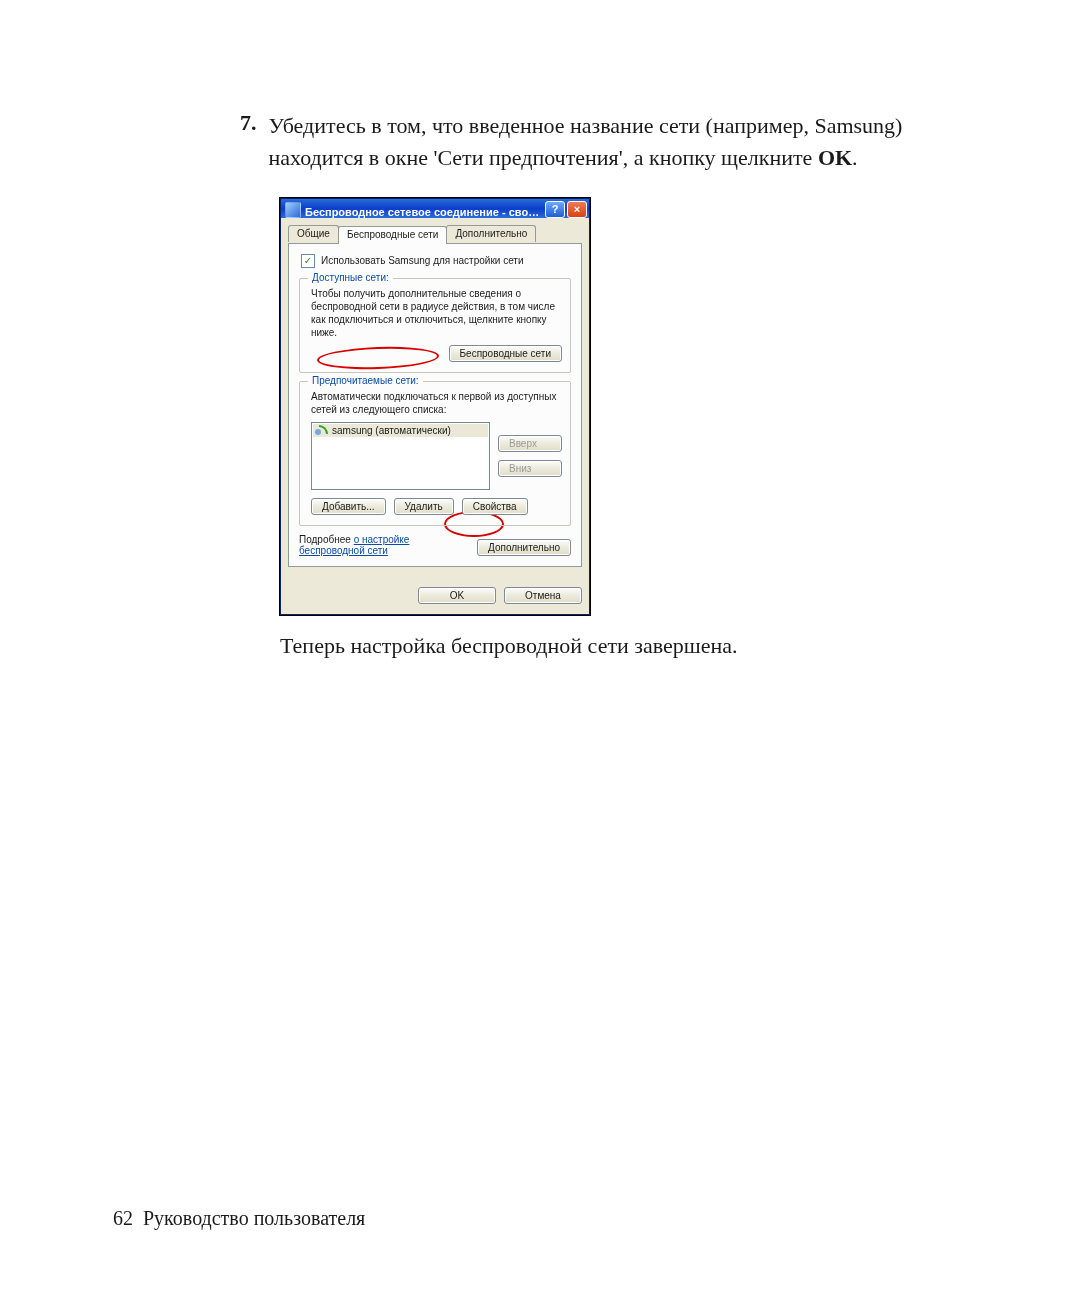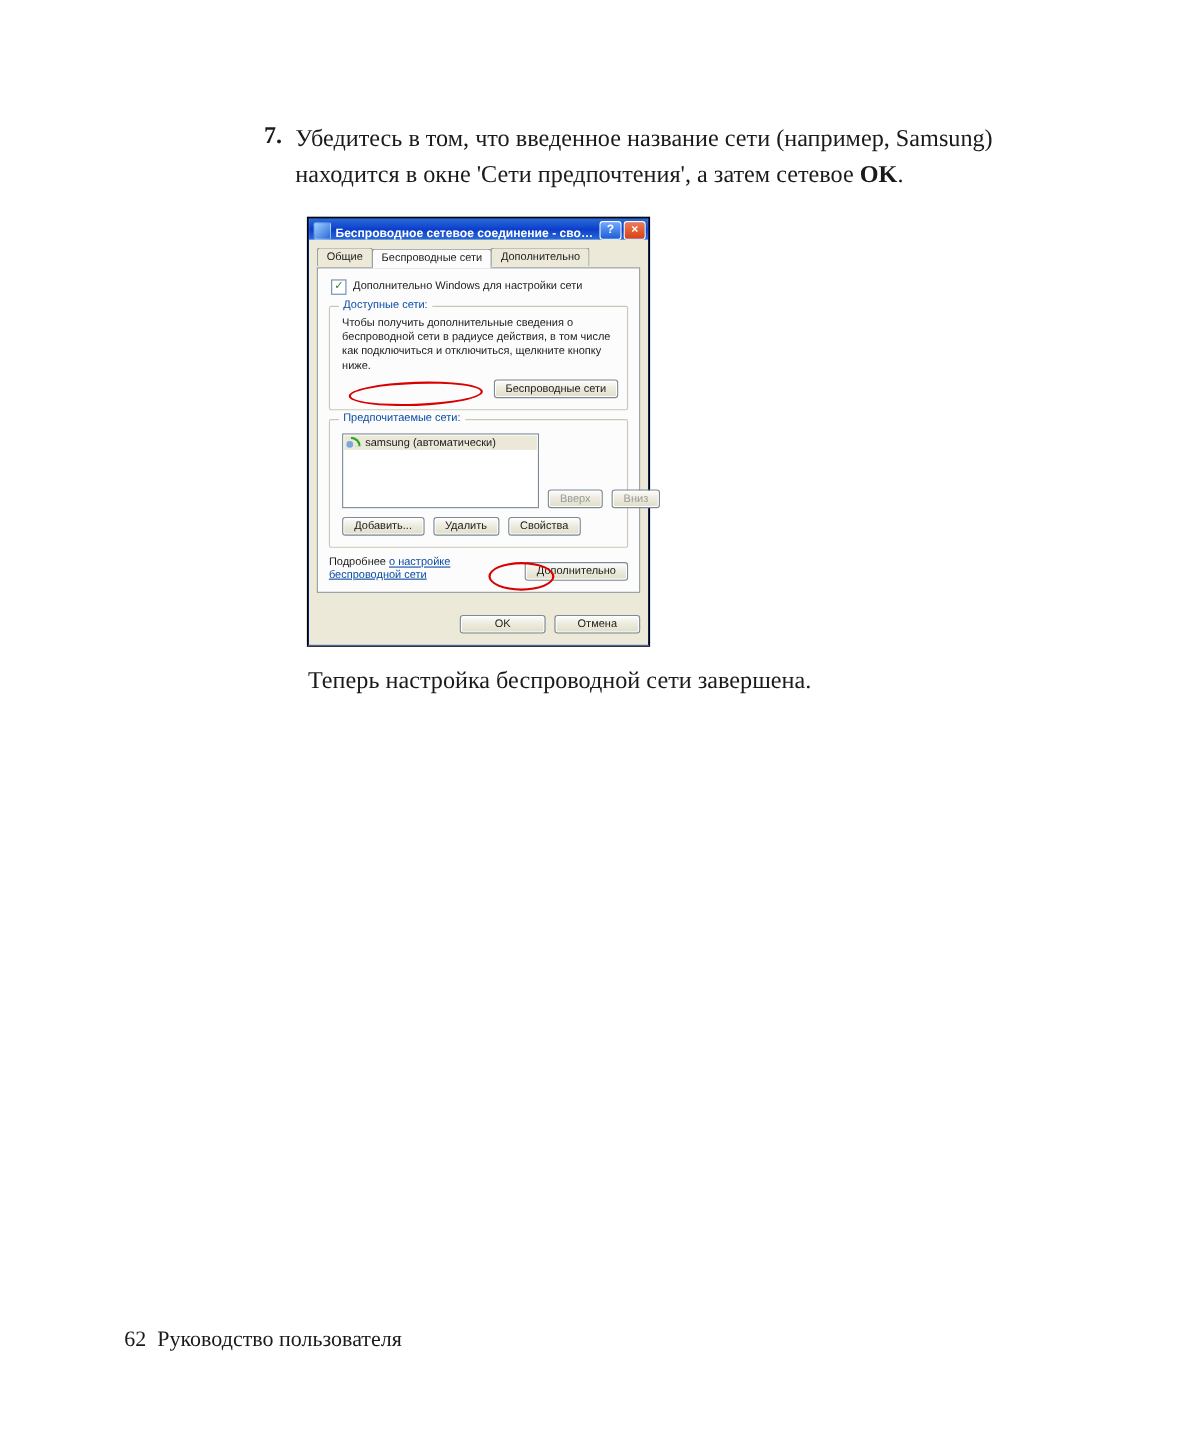--- a/index.html
+++ b/index.html
@@ -22,48 +22,48 @@
 .tab.active{background:#fcfcfc;font-weight:400;position:relative;top:1px;padding-bottom:4px}
 .tab-panel{border:1px solid #919b9c;background:#fcfcfc;padding:8px 10px 10px 10px}
 .chk-row{display:flex;align-items:center;gap:6px;margin:2px 0 10px 2px}
 .chk{width:12px;height:12px;border:1px solid #6b8aab;background:#fff;display:flex;align-items:center;justify-content:center;font-size:10px;color:#2a7a2a;line-height:1}
 .fieldset{border:1px solid #c8c6b8;border-radius:2px;padding:8px 8px 10px 11px;position:relative;margin-bottom:8px}
 .fieldset > .legend{position:absolute;top:-7px;left:8px;background:#fcfcfc;padding:0 4px;color:#0a4aa4;font-size:10px}
 .fs-text{font-size:10px;line-height:1.3;margin-bottom:6px}
 .right-btn{display:flex;justify-content:flex-end}
 .xp-btn{border:1px solid #7b8a96;background:linear-gradient(to bottom,#fdfdfc 0%,#eceadb 50%,#e0ddc9 100%);border-radius:3px;padding:2px 10px;font-family:Tahoma,Arial,sans-serif;font-size:10px;box-shadow:0 0 0 1px #fff inset;cursor:default}
 .xp-btn.disabled{color:#9a9a9a}
-.pref-row{display:flex;gap:8px;align-items:flex-end;margin-top:4px}
+.pref-row{display:flex;gap:8px;align-items:center;margin-top:4px}
 .listbox{flex:1;height:64px;border:1px solid #7b8a96;background:#fff;padding:1px;overflow:hidden}
 .li{display:flex;align-items:center;gap:4px;padding:1px 2px;font-size:10px}
 .li.sel{background:#ebe8d7}
 .wifi-ico{width:13px;height:10px;position:relative}
 .wifi-ico::before{content:"";position:absolute;left:0;bottom:0;width:6px;height:6px;background:#7aa6e0;border-radius:50%}
 .wifi-ico::after{content:"";position:absolute;right:0;top:0;width:7px;height:7px;border:2px solid #2aa52a;border-left:none;border-bottom:none;border-radius:0 100% 0 0}
-.side-btns{display:flex;flex-direction:row;gap:8px;width:64px}
+.side-btns{display:flex;flex-direction:column;gap:8px;width:64px}
 .row-btns{display:flex;gap:8px;margin-top:8px}
 .link-row{display:flex;align-items:flex-end;justify-content:space-between;margin-top:8px;font-size:10px}
 .link-row a{color:#0a4aa4;}
 .dlg-footer{display:flex;justify-content:flex-end;gap:8px;padding:10px 7px 10px 0;background:#ece9d8}
 .ring{position:absolute;border:2px solid #d90000;border-radius:50%;pointer-events:none}
 .ring1{left:36px;top:148px;width:118px;height:18px;transform:rotate(-2deg)}
 .ring2{left:163px;top:312px;width:56px;height:22px}
 .dialog{position:relative}
 .after-text{font-size:22px;margin-left:120px}
 .footer{position:absolute;left:113px;bottom:79px;font-size:20px}
 </style>
 </head>
 <body>
 
 <div class="page">
 
   <div class="step">
     <div class="step-num">7.</div>
     <div class="step-body">
-      <span>Убедитесь в том, что введенное название сети (например, Samsung) находится в окне 'Сети предпочтения', а затем сетевое </span><b>OK</b><span>.</span>
+      <span>Убедитесь в том, что введенное название сети (например, Samsung) находится в окне 'Сети предпочтения', а кнопку щелкните </span><b>OK</b><span>.</span>
     </div>
   </div>
 
   <div class="dialog-wrap">
     <div class="dialog">
       <div class="ring ring1"></div>
       <div class="ring ring2"></div>
 
       <div class="titlebar">
         <span class="tb-icon"></span>
@@ -76,33 +76,34 @@
         <div class="tabs">
           <div class="tab">Общие</div>
           <div class="tab active">Беспроводные сети</div>
           <div class="tab">Дополнительно</div>
         </div>
 
         <div class="tab-panel">
 
           <div class="chk-row">
             <span class="chk">✓</span>
-            <span>Дополнительно Windows для настройки сети</span>
+            <span>Использовать Samsung для настройки сети</span>
           </div>
 
           <div class="fieldset">
             <div class="legend">Доступные сети:</div>
             <div class="fs-text">Чтобы получить дополнительные сведения о беспроводной сети в радиусе действия, в том числе как подключиться и отключиться, щелкните кнопку ниже.</div>
             <div class="right-btn">
               <span class="xp-btn">Беспроводные сети</span>
             </div>
           </div>
 
           <div class="fieldset" style="position:relative">
             <div class="legend">Предпочитаемые сети:</div>
+            <div class="fs-text">Автоматически подключаться к первой из доступных сетей из следующего списка:</div>
 
             <div class="pref-row">
               <div class="listbox">
                 <div class="li sel">
                   <span class="wifi-ico"></span>
                   <span>samsung (автоматически)</span>
                 </div>
               </div>
               <div class="side-btns">
                 <span class="xp-btn disabled">Вверх</span>

